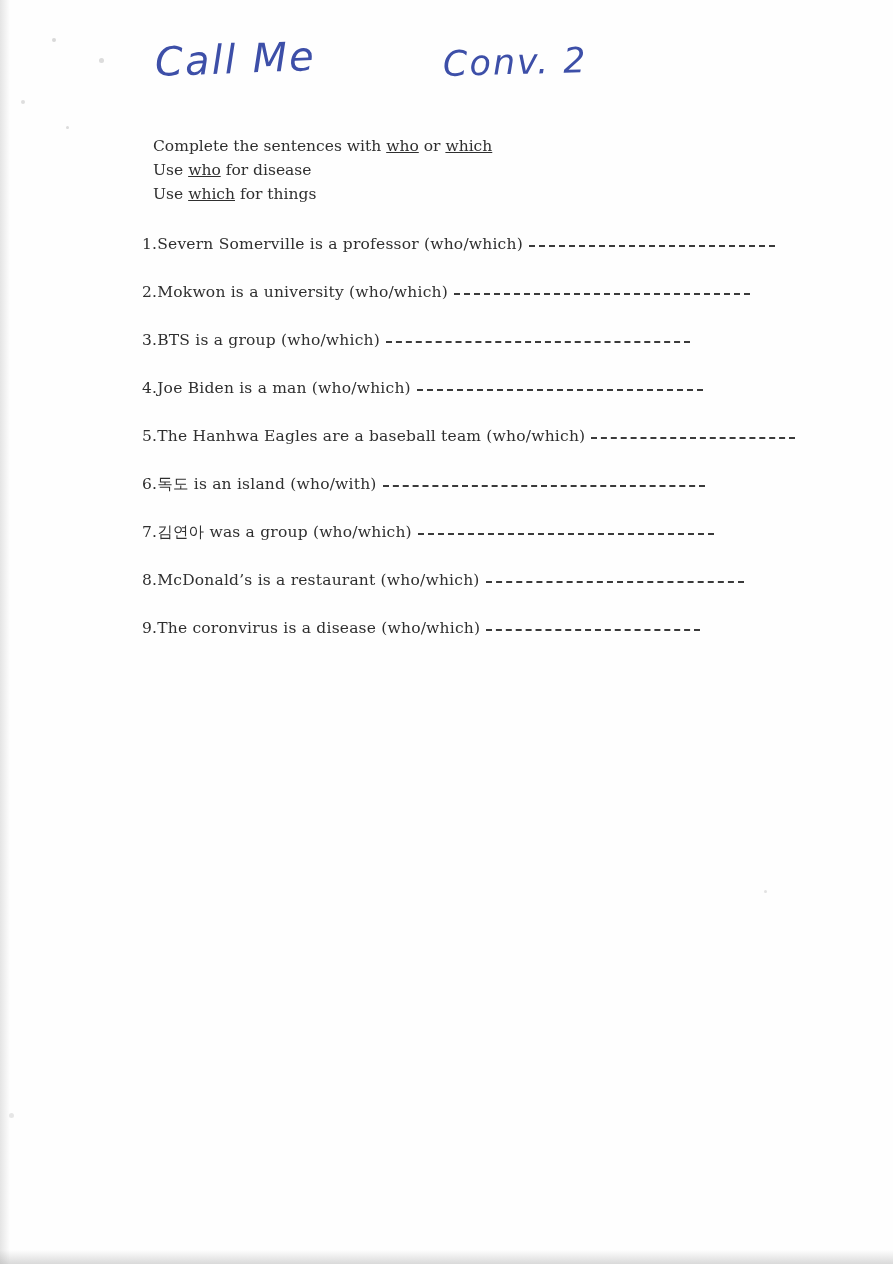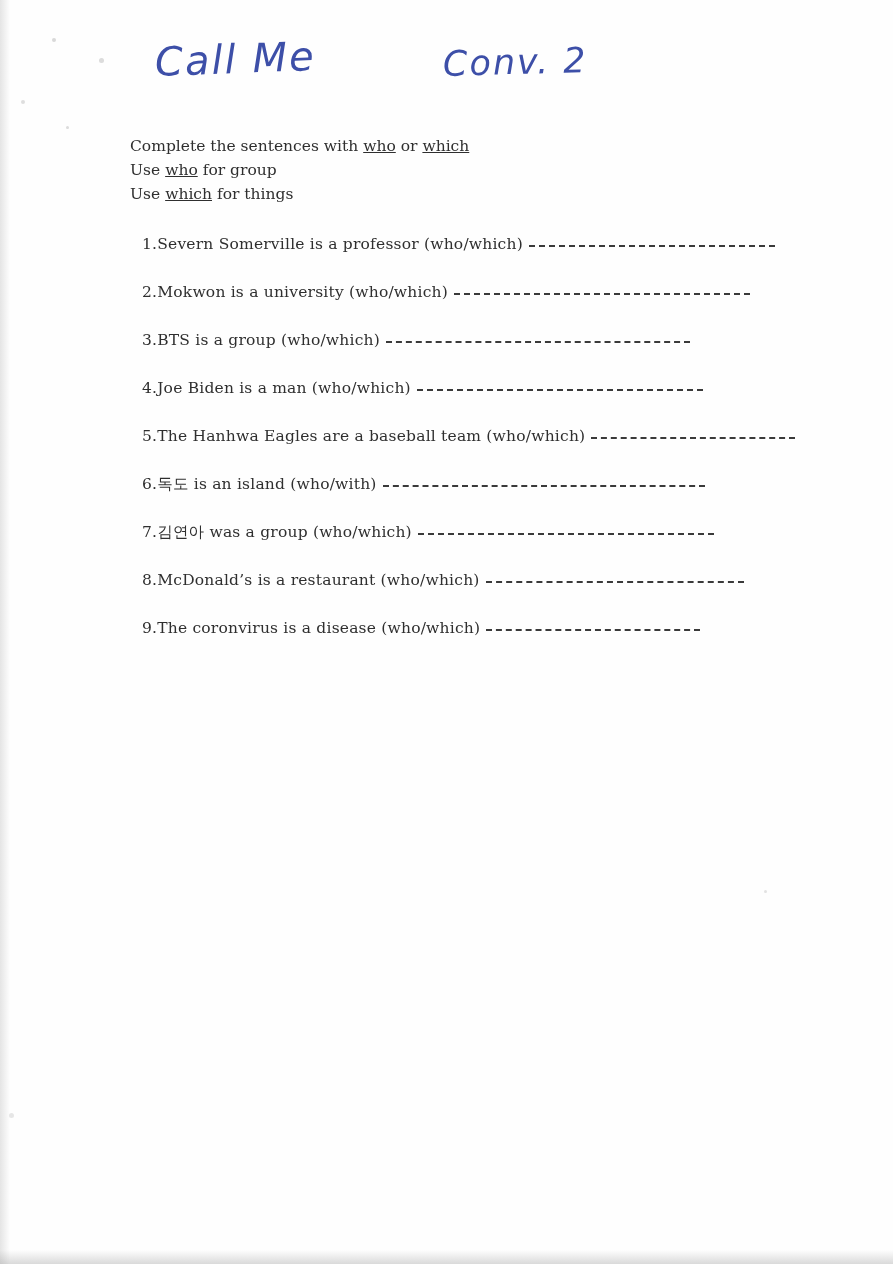--- a/index.html
+++ b/index.html
@@ -79,21 +79,21 @@
     left: 130px;
     top: 134px;
     width: 700px;
     color: #2f2f2f;
     font-family: "DejaVu Serif", serif;
     font-size: 15.5px;
     line-height: 24px;
   }
 
   .instructions { margin: 0 0 0 0; }
-  .instructions .line { white-space: nowrap; }
+  .instructions .line { white-space: nowrap; margin-left: 23px; }
   .u { text-decoration: underline; }
 
   .questions {
     margin: 12px;
     padding: 0;
     list-style: none;
     margin-top: 26px;
   }
   .questions li {
     white-space: nowrap;
@@ -127,21 +127,21 @@
   <div class="speck s6"></div>
 
   <div class="handwriting hw-title">Call Me</div>
 
   <div class="handwriting hw-subtitle">Conv. 2</div>
 
   <div class="body-text">
 
     <div class="instructions">
       <div class="line"><span>Complete the sentences with </span><span class="u">who</span><span> or </span><span class="u">which</span></div>
-      <div class="line"><span>Use </span><span class="u">who</span><span> for group</span></div>
+      <div class="line"><span>Use </span><span class="u">who</span><span> for disease</span></div>
       <div class="line"><span>Use </span><span class="u">which</span><span> for things</span></div>
     </div>
 
     <ul class="questions" id="question-list">
         <li><span class="q-num">1.</span><span class="q-text">Severn Somerville is a professor (who/which)</span><span class="blank" style="width: 246px;"></span></li>
         <li><span class="q-num">2.</span><span class="q-text">Mokwon is a university (who/which)</span><span class="blank" style="width: 296px;"></span></li>
         <li><span class="q-num">3.</span><span class="q-text">BTS is a group (who/which)</span><span class="blank" style="width: 304px;"></span></li>
         <li><span class="q-num">4.</span><span class="q-text">Joe Biden is a man (who/which)</span><span class="blank" style="width: 286px;"></span></li>
         <li><span class="q-num">5.</span><span class="q-text">The Hanhwa Eagles are a baseball team (who/which)</span><span class="blank" style="width: 204px;"></span></li>
         <li><span class="q-num">6.</span><span class="q-text">독도 is an island (who/with)</span><span class="blank" style="width: 322px;"></span></li>

